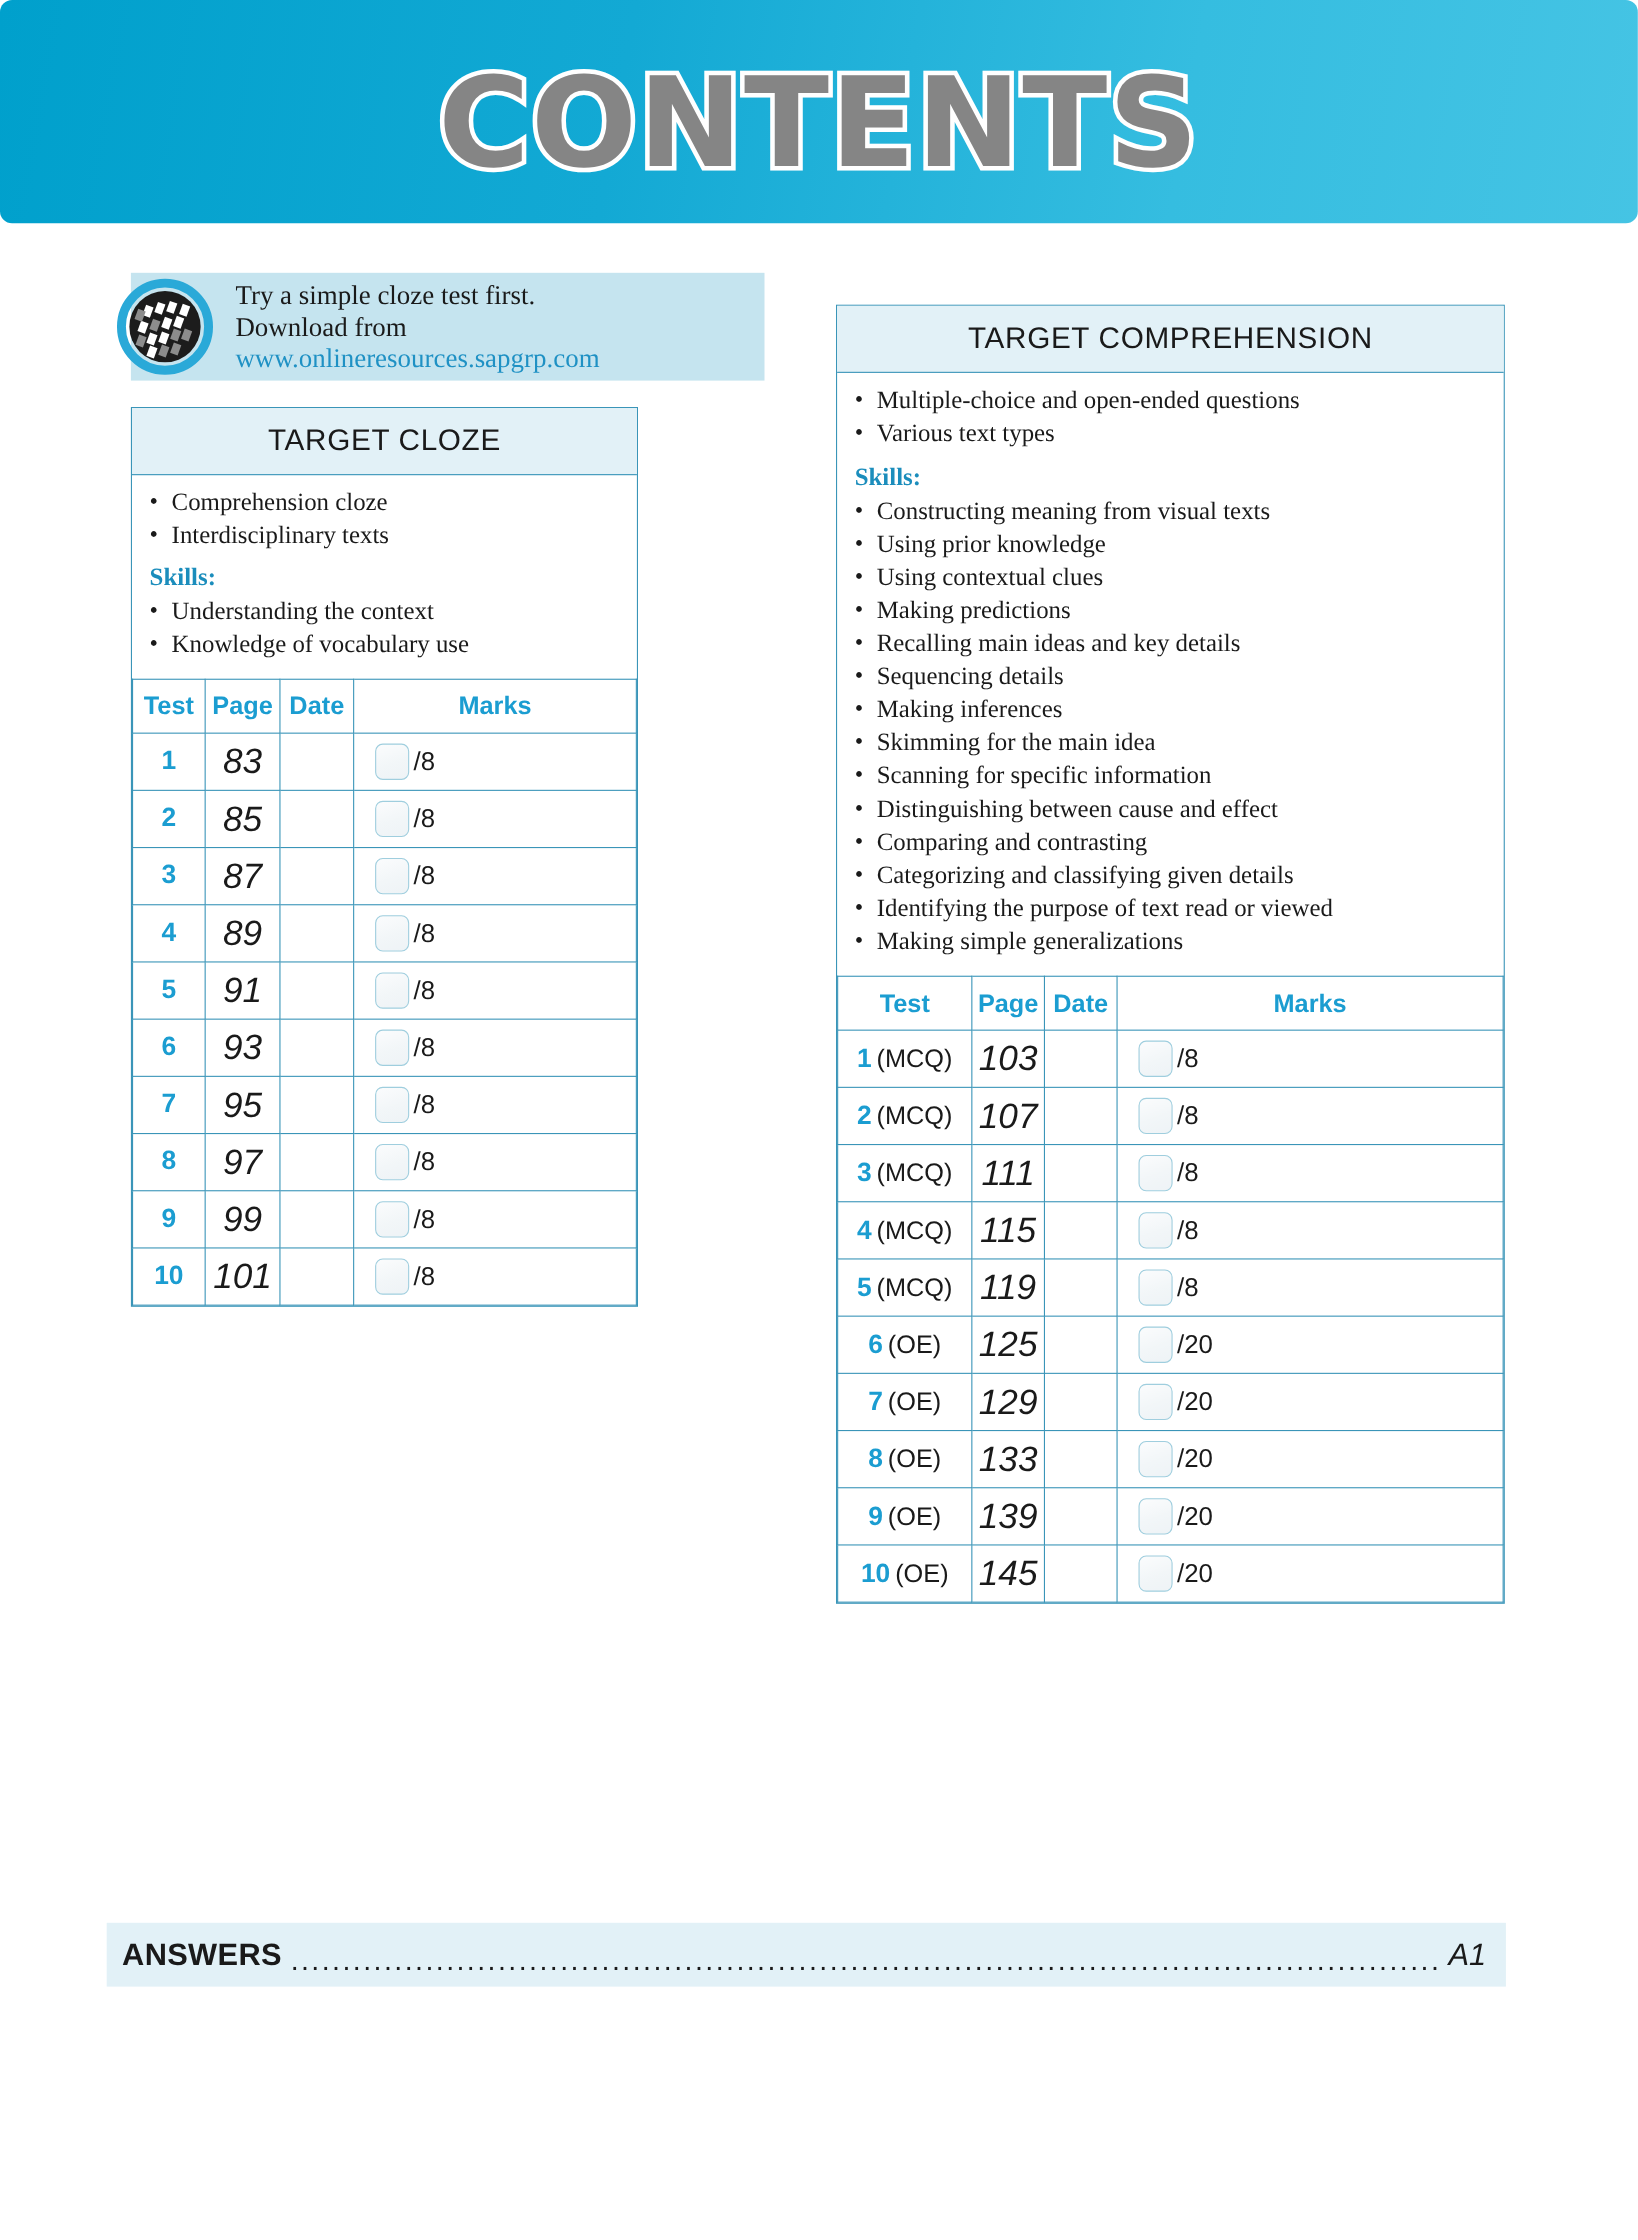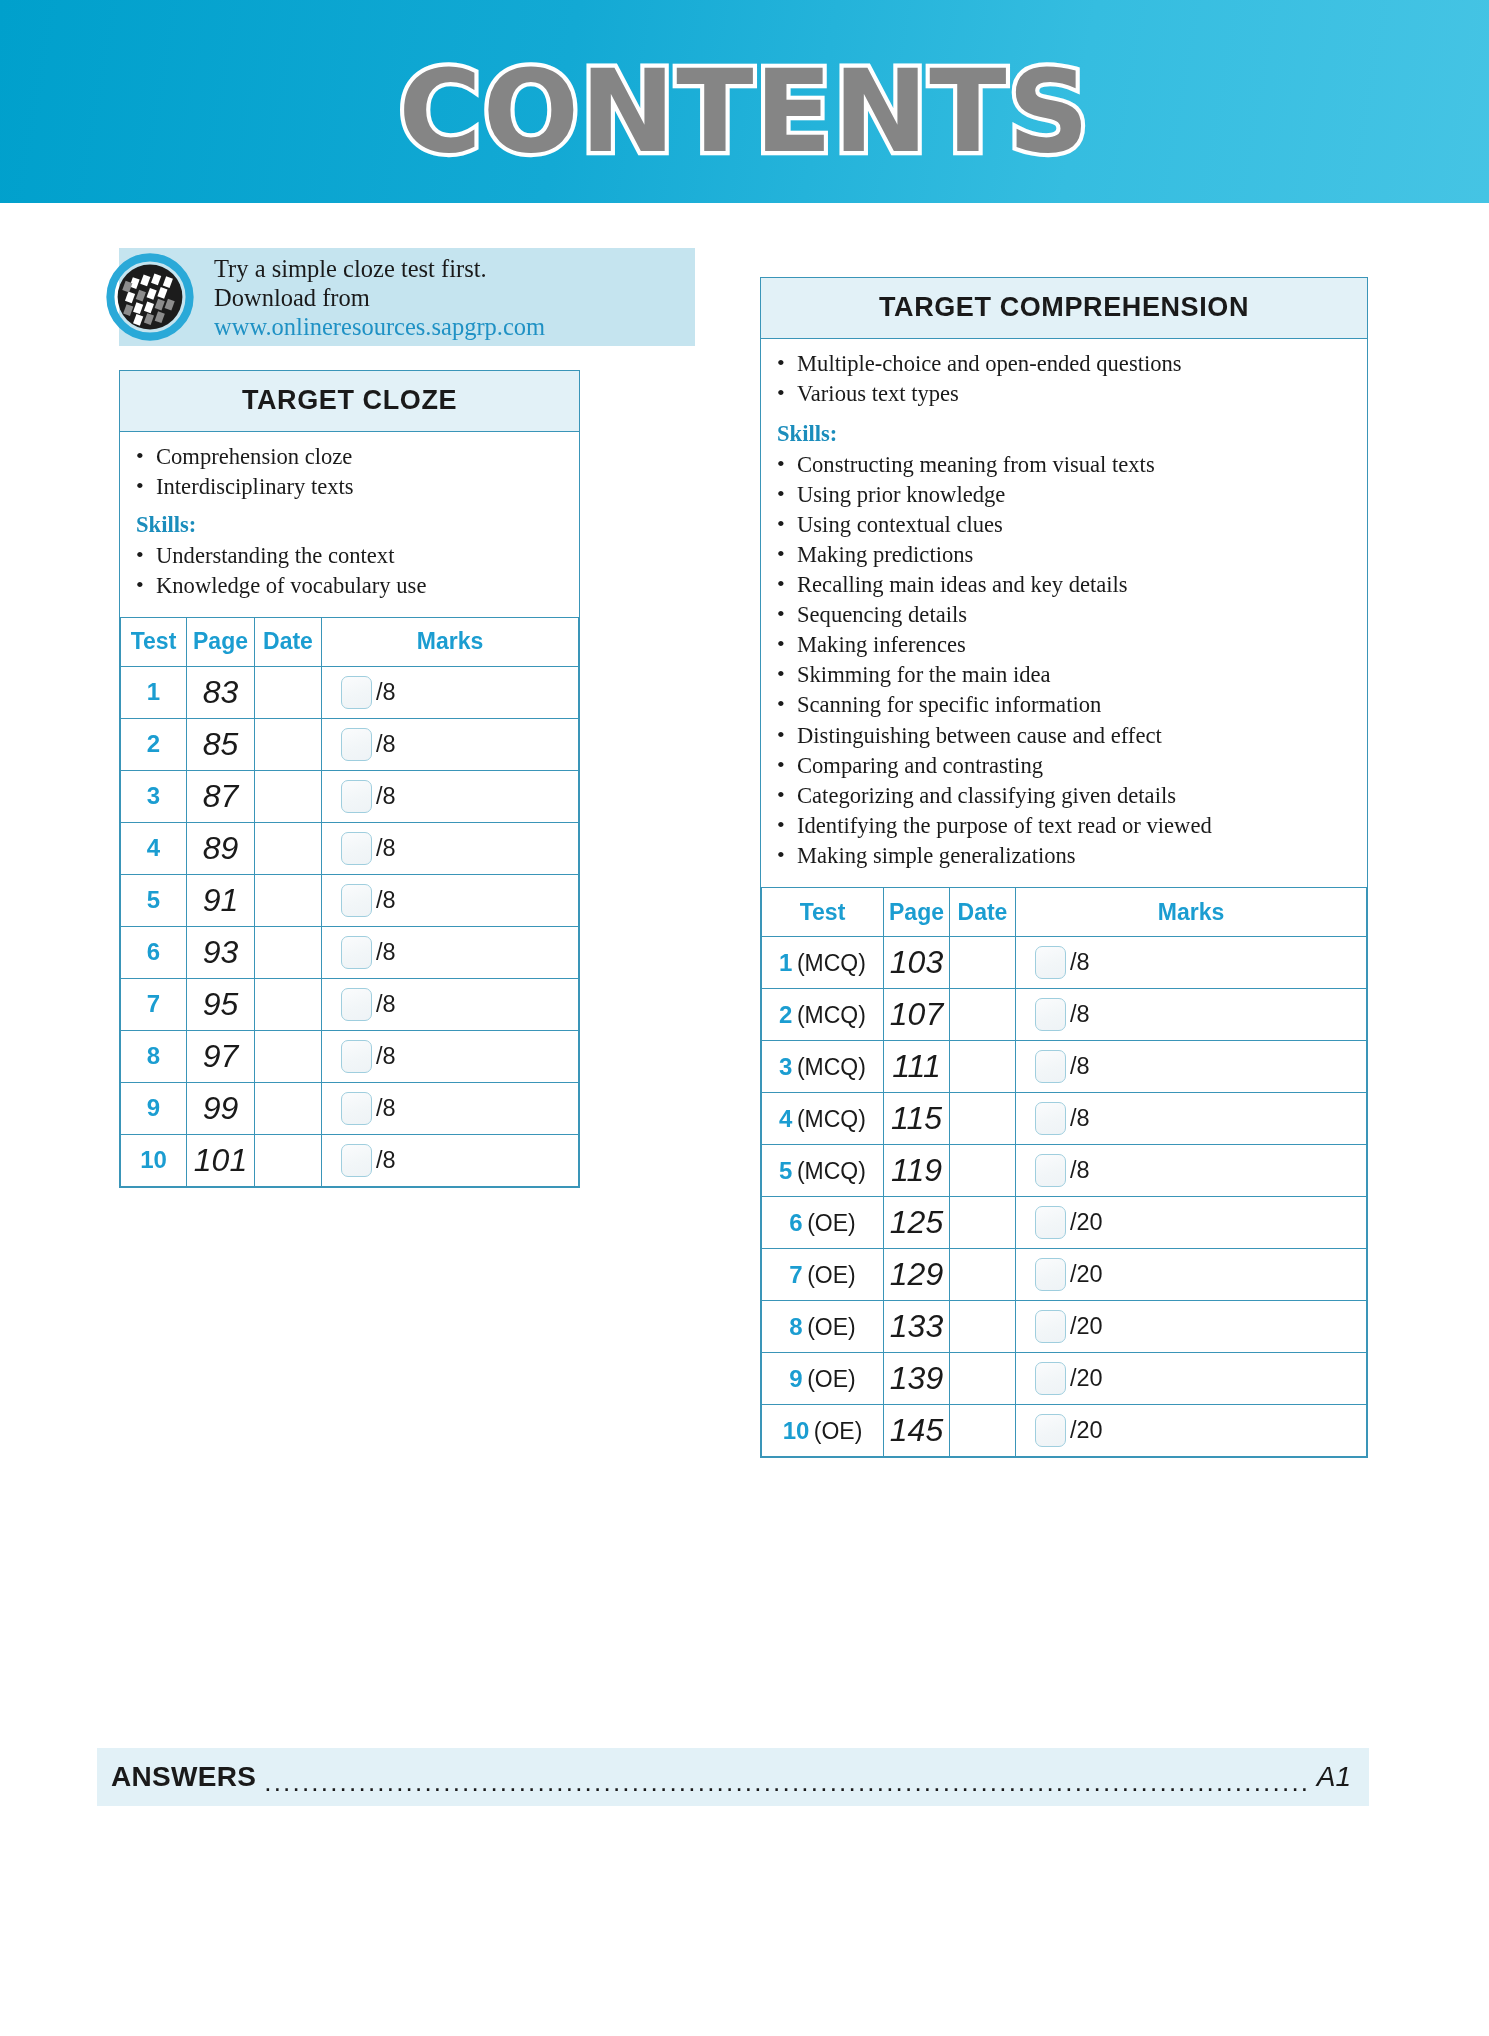--- a/index.html
+++ b/index.html
@@ -15,20 +15,21 @@
     overflow: hidden;
   }
 
   
   .banner {
     position: absolute;
     left: 0; top: 0;
     width: 1489px;
     height: 203px;
     background: linear-gradient(100deg, #00a0cc 0%, #13a9d4 38%, #35bde0 72%, #45c4e4 100%);
+    border-radius: 11px;
   }
   .banner-title {
     position: absolute;
     left: 0;
     top: 46px;
     width: 1489px;
     text-align: center;
     font-family: "DejaVu Sans", sans-serif;
     font-weight: bold;
     font-size: 96px;
@@ -95,21 +96,21 @@
   
   .card {
     border: 1.6px solid #3a95b8;
     box-sizing: border-box;
     background: #ffffff;
   }
   .card-header {
     background: #e2f1f7;
     border-bottom: 1.6px solid #3a95b8;
     text-align: center;
-    font-weight: bold;
+    font-weight: normal;
     font-size: 27px;
     color: #1a1a1a;
     letter-spacing: 0.6px;
     padding: 14px 0 15px;
   }
   .card-body {
     padding: 12px 0 14px 0;
   }
   ul.bullets {
     list-style: none;

